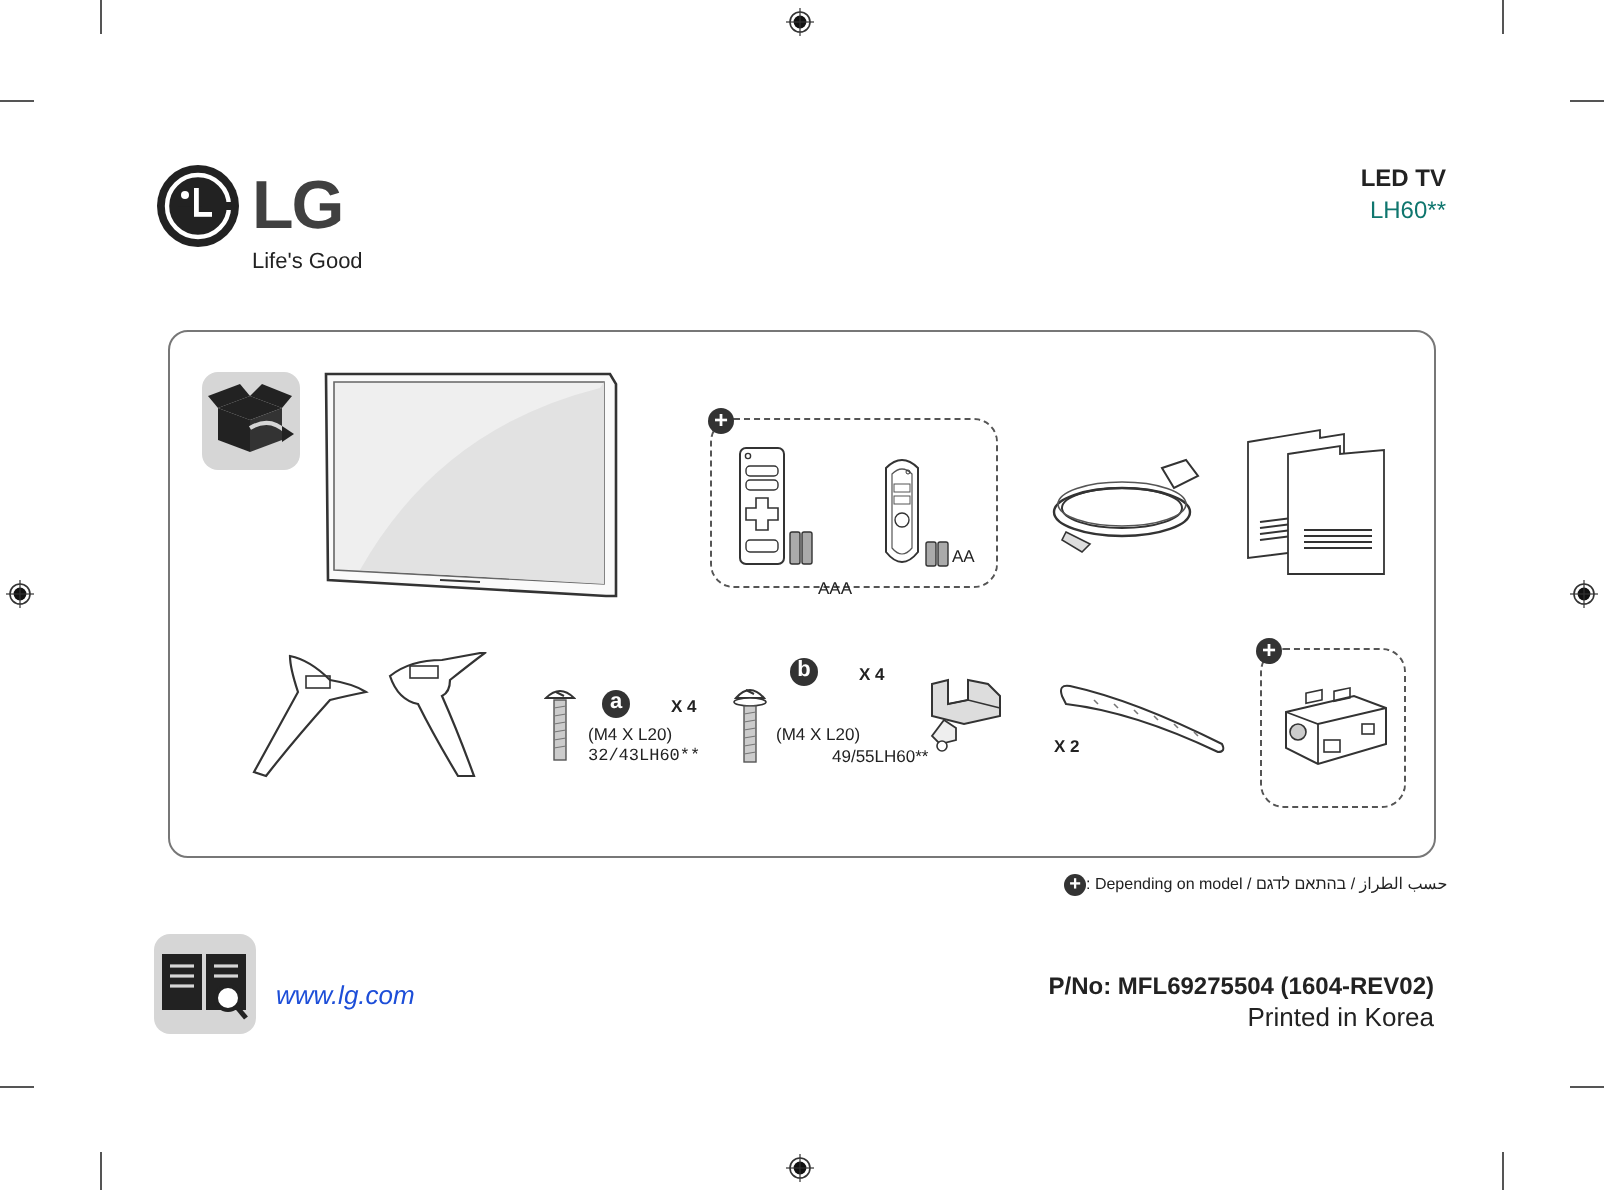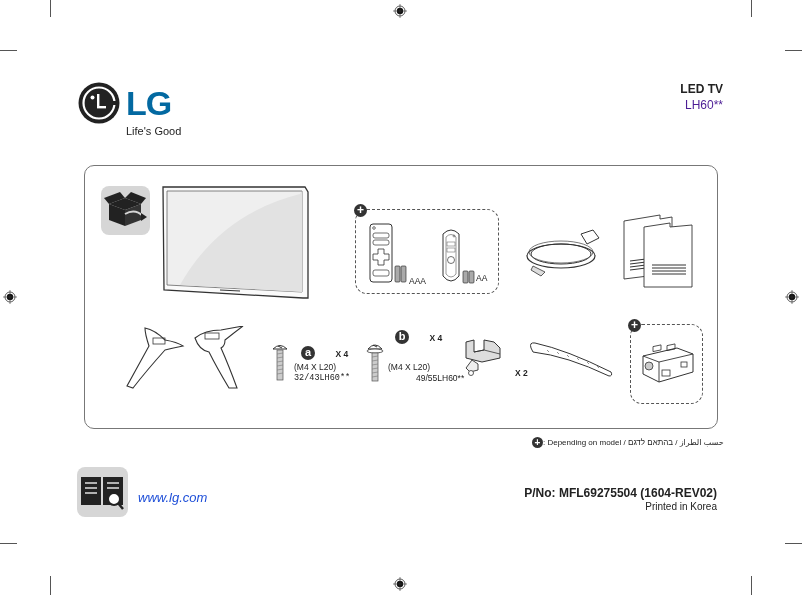--- a/index.html
+++ b/index.html
@@ -1,34 +1,34 @@
 <!DOCTYPE html>
 <html><head>
 <meta charset="utf-8">
 <style>
   html,body{margin:0;padding:0;}
   body{width:802px;height:595px;background:#fff;position:relative;overflow:hidden;font-family:"Liberation Sans","DejaVu Sans",sans-serif;color:#222;}
   .abs{position:absolute;}
   .crop{position:absolute;background:#555;}
   .reg{position:absolute;width:14px;height:14px;}
-  .logo-text{font-weight:bold;font-size:34px;letter-spacing:-1px;color:#0369a1;}
+  .logo-text{font-weight:bold;font-size:34px;letter-spacing:-1px;color:#404040;}
   .tagline{font-size:11px;color:#222;}
   .title{font-weight:bold;font-size:12px;text-align:right;}
-  .model{font-size:12px;text-align:right;color:#4c1d95;}
+  .model{font-size:12px;text-align:right;color:#0f766e;}
   .panel{position:absolute;left:84px;top:165px;width:632px;height:262px;border:1.3px solid #777;border-radius:10px;}
   .box-icon{position:absolute;border-radius:8px;background:#d6d6d6;}
   .dashed{position:absolute;border:1.4px dashed #555;border-radius:12px;}
   .plus{position:absolute;width:13px;height:13px;border-radius:50%;background:#333;color:#fff;font-size:12px;font-weight:bold;line-height:13px;text-align:center;}
   .small{font-size:8.5px;color:#222;line-height:10px;}
   .bold-x{font-size:8.5px;font-weight:bold;margin-left:16px;}
   .badge{display:inline-block;width:14px;height:14px;border-radius:50%;background:#333;color:#fff;font-weight:bold;font-size:11px;line-height:13px;text-align:center;vertical-align:middle;}
   .note{font-size:8px;color:#222;}
   .url{font-size:13px;color:#1d4ed8;font-style:italic;}
   .pno{font-size:12px;text-align:right;font-weight:bold;}
-  .printed{font-size:10px;text-align:right;}
+  .printed{font-size:13px;text-align:right;}
 </style>
 </head>
 <body>
 
 <div class="crop" style="left:50px;top:0;width:1px;height:17px;"></div>
 <div class="crop" style="left:0;top:50px;width:17px;height:1px;"></div>
 <div class="crop" style="left:751px;top:0;width:1px;height:17px;"></div>
 <div class="crop" style="left:785px;top:50px;width:17px;height:1px;"></div>
 <div class="crop" style="left:0;top:543px;width:17px;height:1px;"></div>
 <div class="crop" style="left:50px;top:576px;width:1px;height:19px;"></div>
@@ -105,21 +105,21 @@
   <circle cx="5" cy="5" r="1.3" fill="none" stroke="#333" stroke-width="0.7"></circle>
   <rect x="4" y="10" width="16" height="5" rx="2" fill="none" stroke="#333" stroke-width="0.7"></rect>
   <rect x="4" y="17" width="16" height="5" rx="2" fill="none" stroke="#333" stroke-width="0.7"></rect>
   <path d="M9,26 h6 v5 h5 v6 h-5 v5 h-6 v-5 h-5 v-6 h5 z" fill="none" stroke="#333" stroke-width="0.8"></path>
   <rect x="4" y="47" width="16" height="6" rx="2" fill="none" stroke="#333" stroke-width="0.7"></rect>
 </svg>
 <svg class="abs" style="left:394px;top:265px;" width="14" height="18" viewBox="0 0 14 18">
     <rect x="1" y="1" width="5" height="16" rx="1" fill="#aaa" stroke="#333" stroke-width="0.7"></rect>
     <rect x="7" y="1" width="5" height="16" rx="1" fill="#aaa" stroke="#333" stroke-width="0.7"></rect>
   </svg>
-<div class="abs small" style="left:409px;top:276px;">AAA</div>
+<div class="abs small" style="left:409px;top:289px;">AAA</div>
 <svg class="abs" style="left:440px;top:228px;" width="22" height="56" viewBox="0 0 22 56">
   <path d="M3,6 Q11,-2 19,6 L19,48 Q11,58 3,48 Z" fill="#fff" stroke="#333" stroke-width="1"></path>
   <path d="M6,9 Q11,4 16,9 L16,46 Q11,52 6,46 Z" fill="none" stroke="#555" stroke-width="0.6"></path>
   <rect x="7" y="14" width="8" height="4" fill="none" stroke="#555" stroke-width="0.5"></rect>
   <rect x="7" y="20" width="8" height="4" fill="none" stroke="#555" stroke-width="0.5"></rect>
   <circle cx="11" cy="32" r="3.5" fill="none" stroke="#333" stroke-width="0.7"></circle>
   <circle cx="14" cy="8" r="1" fill="none" stroke="#333" stroke-width="0.5"></circle>
 </svg>
 <svg class="abs" style="left:462px;top:270px;" width="14" height="14" viewBox="0 0 14 14">
     <rect x="1" y="1" width="5" height="12" rx="1" fill="#aaa" stroke="#333" stroke-width="0.7"></rect>
@@ -195,21 +195,21 @@
 </div>
 <div class="abs small" style="left:388px;top:362px;">(M4 X L20)</div>
 <div class="abs small" style="left:388px;top:373px;margin-left:28px;">49/55LH60**</div>
 
 <svg class="abs" style="left:460px;top:338px;" width="42" height="40" viewBox="0 0 42 40">
   <path d="M6,4 L14,2 L14,14 L24,12 L24,2 L34,4 L40,10 L40,20 L22,24 L6,20 Z" fill="#ddd" stroke="#333" stroke-width="1"></path>
   <path d="M14,14 L24,12 L40,16" fill="none" stroke="#333" stroke-width="0.8"></path>
   <path d="M12,22 L18,26 L18,32 L10,34 L6,30 Z" fill="#eee" stroke="#333" stroke-width="0.9"></path>
   <circle cx="11" cy="35" r="2.5" fill="#fff" stroke="#333" stroke-width="0.8"></circle>
 </svg>
-<div class="abs bold-x" style="left:499px;top:368px;">X 2</div>
+<div class="abs bold-x" style="left:511px;top:368px;">X 2</div>
 
 <svg class="abs" style="left:527px;top:340px;" width="88" height="40" viewBox="0 0 88 40">
   <path d="M4,8 Q2,2 8,3 Q40,10 84,32 Q86,36 82,36 Q40,16 6,12 Z" fill="#fff" stroke="#333" stroke-width="1"></path>
   <g stroke="#777" stroke-width="0.8">
       <line x1="20" y1="10" x2="22" y2="12"></line>
       <line x1="30" y1="12" x2="32" y2="14"></line>
       <line x1="40" y1="15" x2="42" y2="17"></line>
       <line x1="50" y1="18" x2="52" y2="20"></line>
       <line x1="60" y1="22" x2="62" y2="24"></line>
       <line x1="70" y1="26" x2="72" y2="28"></line>

